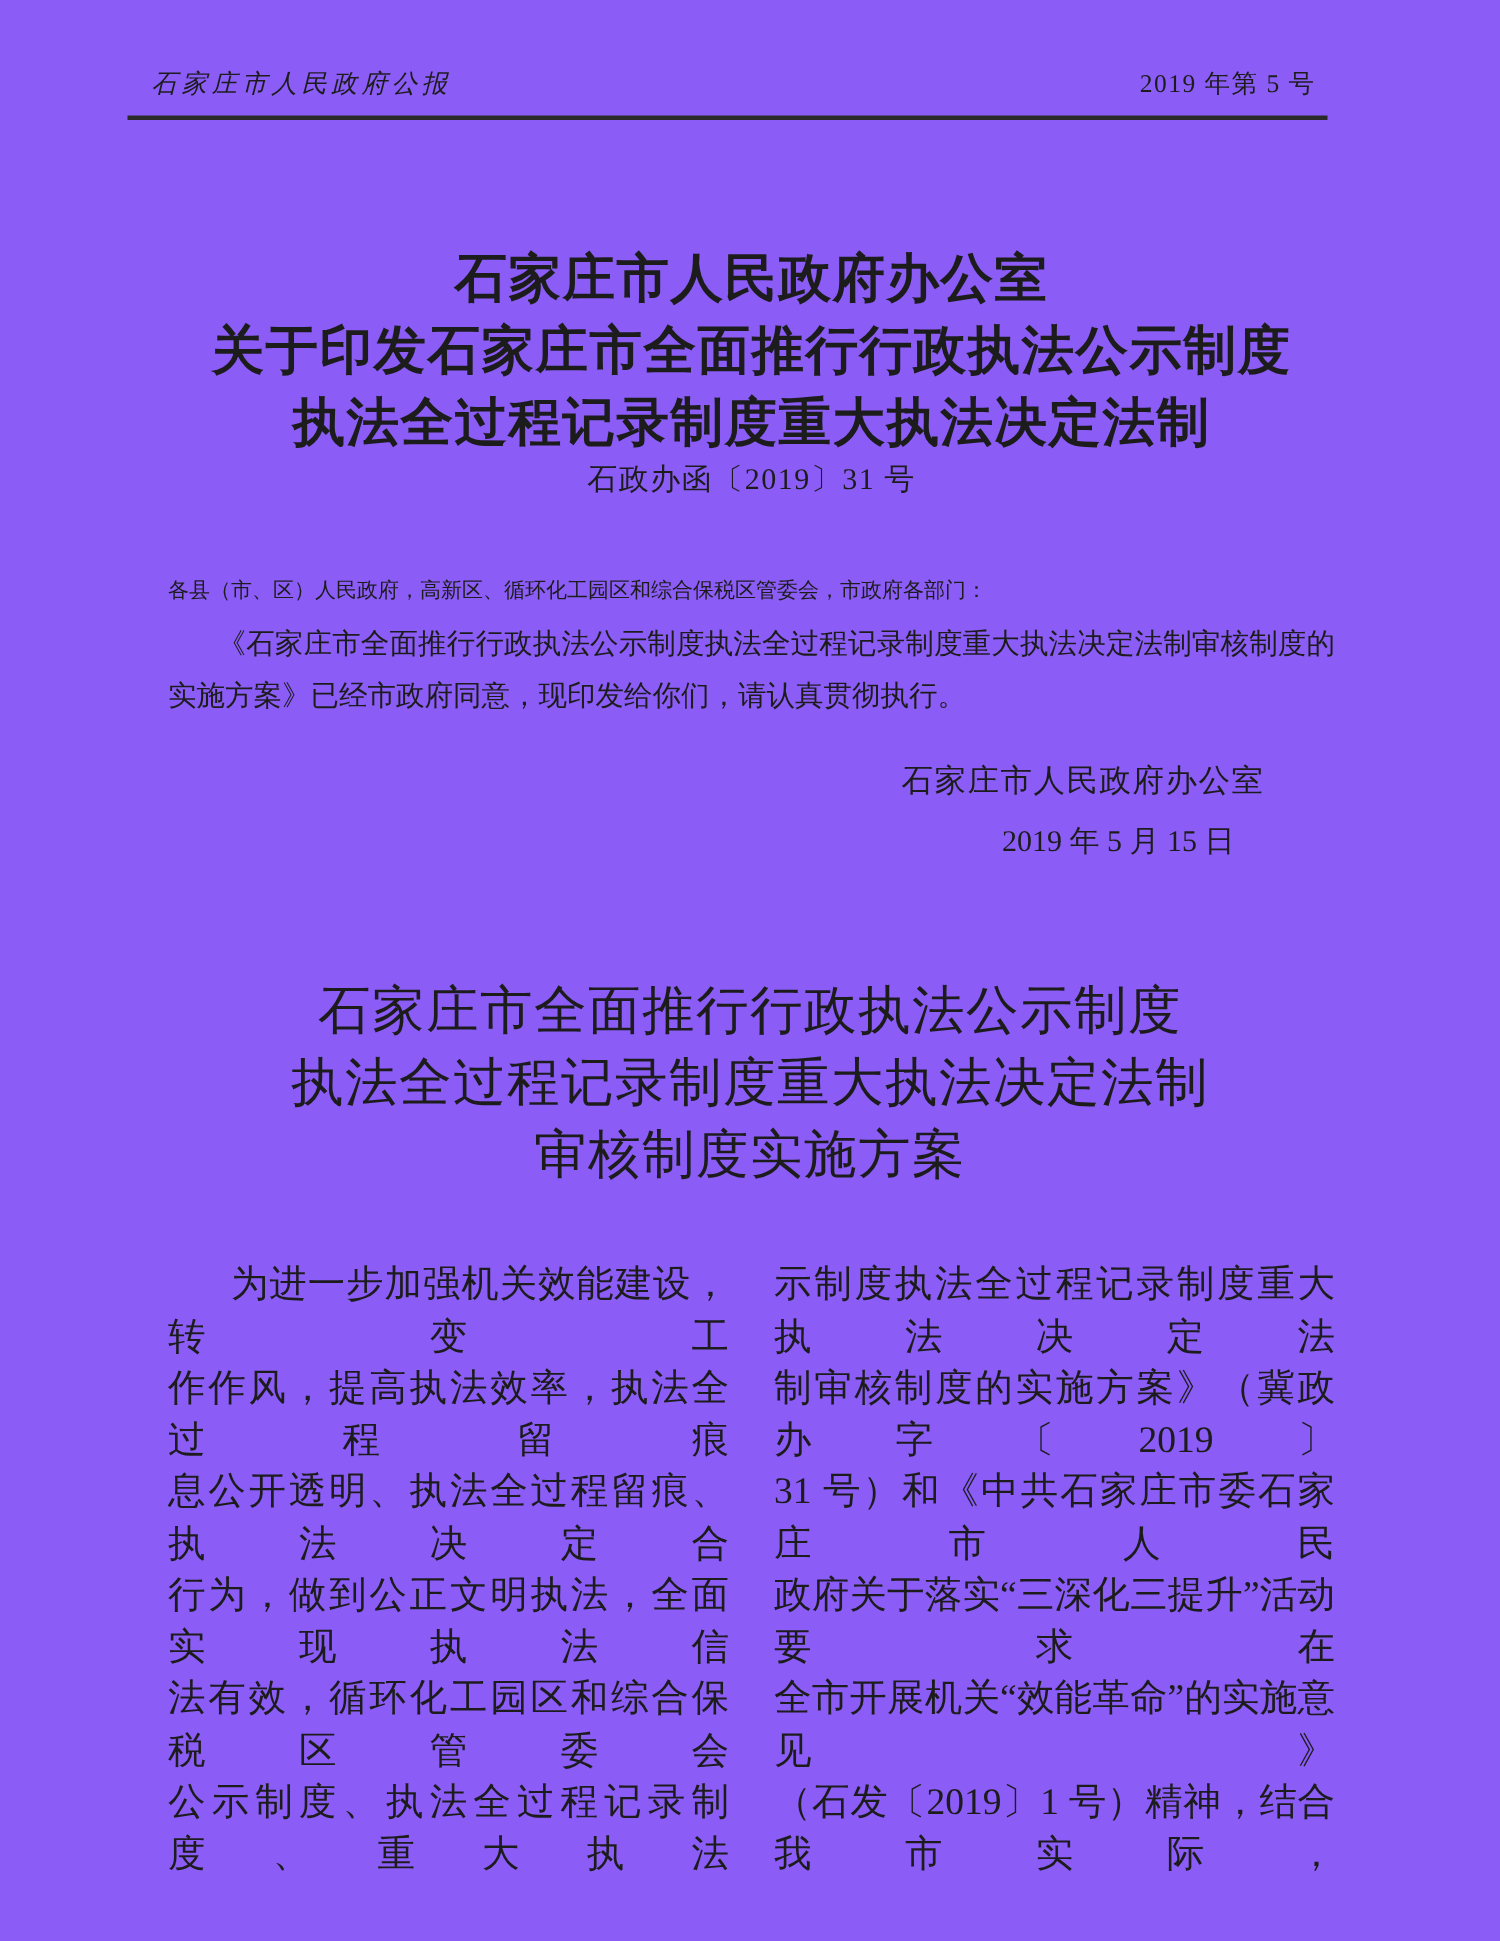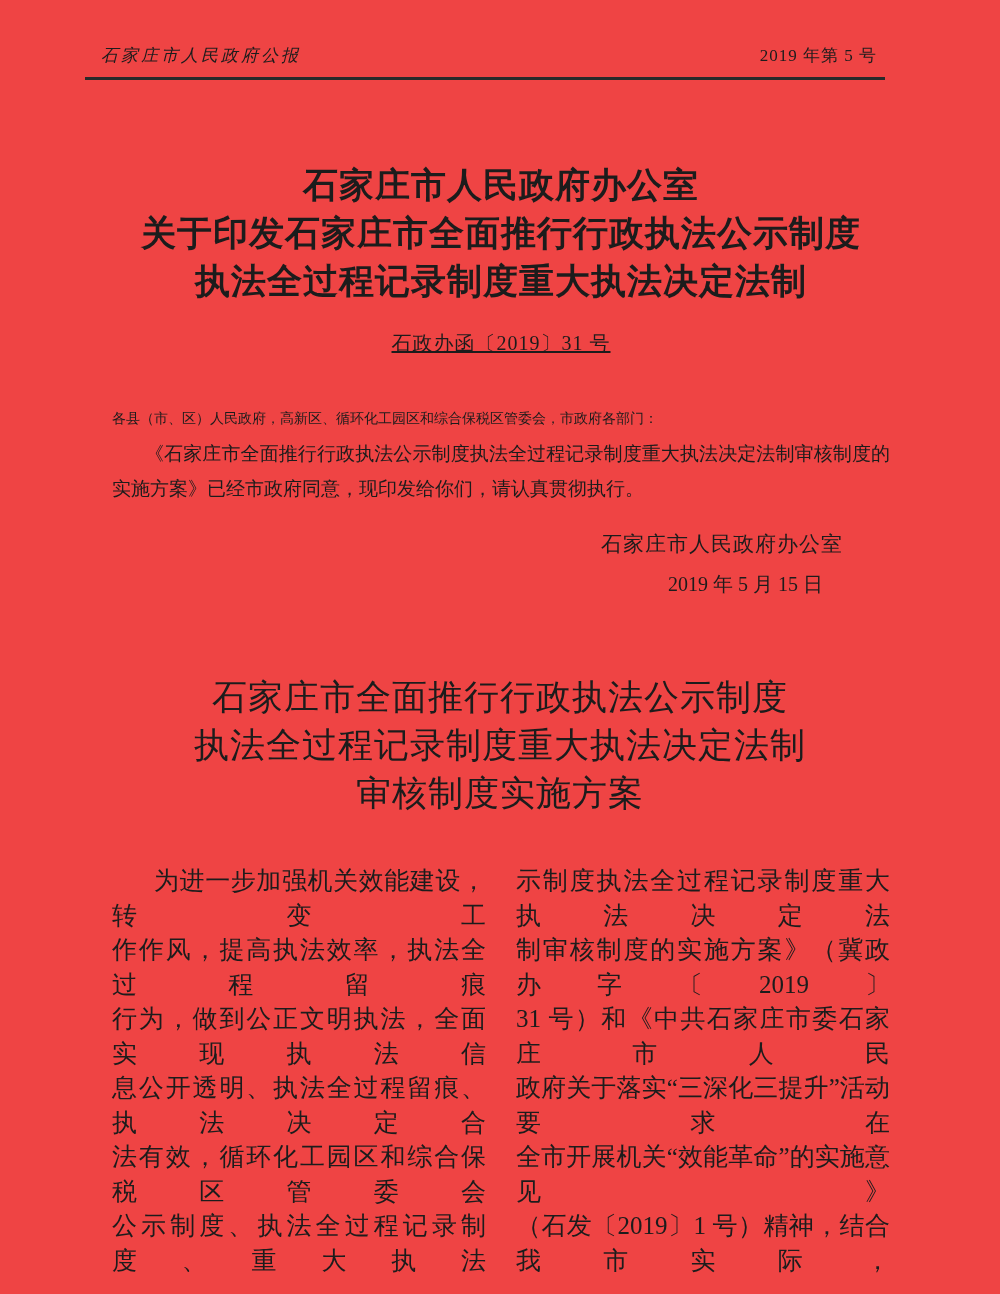--- a/index.html
+++ b/index.html
@@ -5,21 +5,21 @@
   html, body { margin: 0; padding: 0; }
   body {
     width: 1000px;
     font-family: "Liberation Serif", "DejaVu Serif", serif;
     background: #ffffff;
   }
   .page {
     position: relative;
     width: 1000px;
     height: 1294px;
-    background: #ef4444;
+    background: #8b5cf6;
     color: #1c1c1c;
     overflow: hidden;
   }
 
   
   .header-wrap {
     margin-left: 85px;
     width: 800px;
     padding-top: 44px;
   }
@@ -46,25 +46,23 @@
     margin: 0;
     padding-top: 82px;
     text-align: center;
     font-size: 35px;
     line-height: 48px;
     font-weight: 700;
     letter-spacing: 1px;
   }
   .title-line { display: block; }
   .doc-number {
-    margin-top: 24px;
     text-align: center;
     font-size: 20px;
     letter-spacing: 1px;
-    text-decoration: underline;
   }
   .salutation {
     margin: 44px 0 0 0;
     font-size: 14px;
     line-height: 35px;
     text-align: justify;
   }
   .notice-body {
     margin: 0;
     font-size: 19px;
@@ -140,22 +138,22 @@
     <h2 class="plan-title">
       <span class="title-line">石家庄市全面推行行政执法公示制度</span>
       <span class="title-line">执法全过程记录制度重大执法决定法制</span>
       <span class="title-line">审核制度实施方案</span>
     </h2>
 
     <div class="columns">
       <div class="col">
         <div class="line indent2">为进一步加强机关效能建设，转变工</div>
         <div class="line">作作风，提高执法效率，执法全过程留痕</div>
+        <div class="line">息公开透明、执法全过程留痕、执法决定合</div>
         <div class="line">行为，做到公正文明执法，全面实现执法信</div>
-        <div class="line">息公开透明、执法全过程留痕、执法决定合</div>
         <div class="line">法有效，循环化工园区和综合保税区管委会</div>
         <div class="line">公示制度、执法全过程记录制度、重大执法</div>
 
       </div>
       <div class="col">
         <div class="line">示制度执法全过程记录制度重大执法决定法</div>
         <div class="line">制审核制度的实施方案》（冀政办字〔2019〕</div>
         <div class="line">31 号）和《中共石家庄市委石家庄市人民</div>
         <div class="line">政府关于落实“三深化三提升”活动要求在</div>
         <div class="line">全市开展机关“效能革命”的实施意见》</div>

